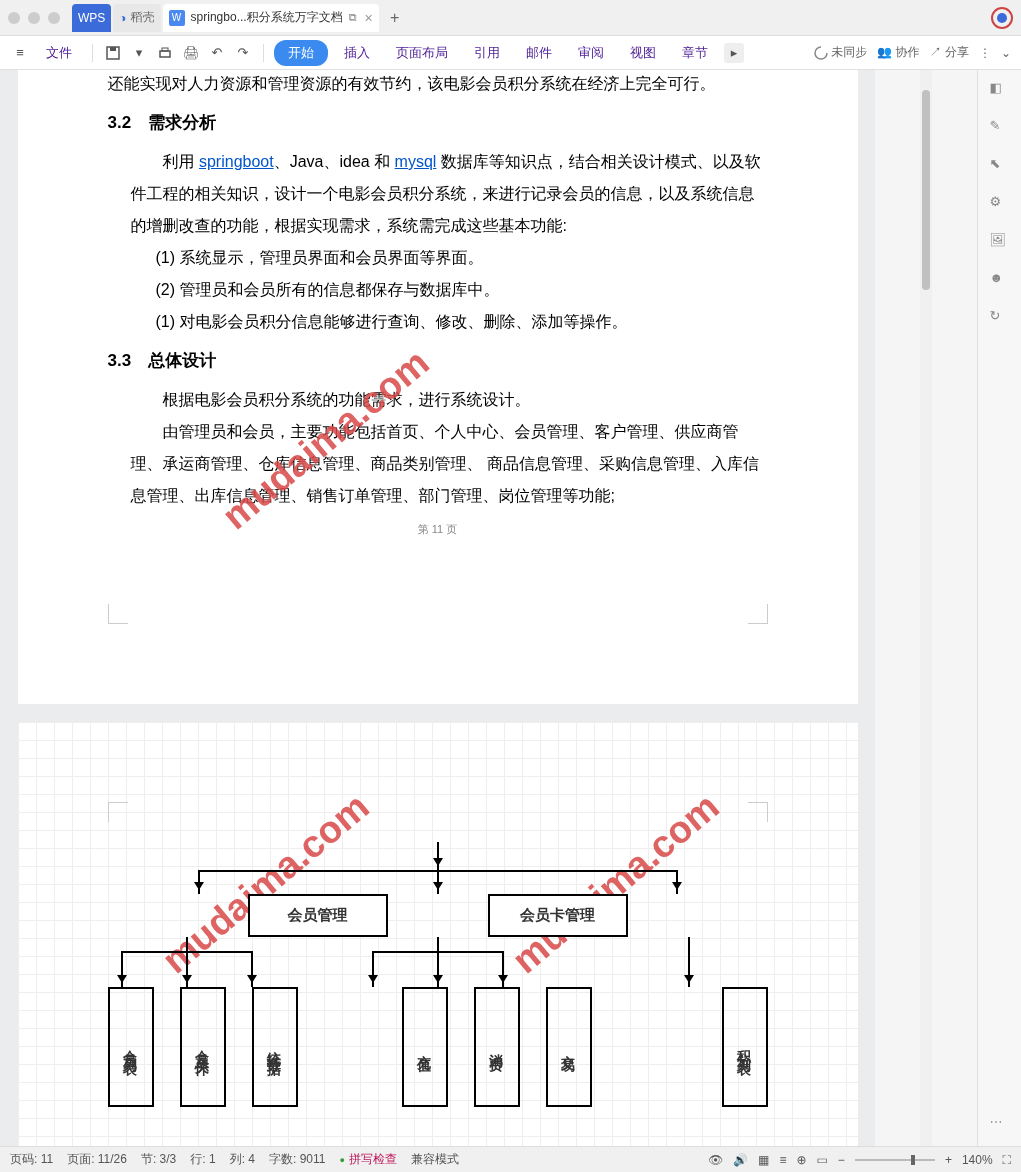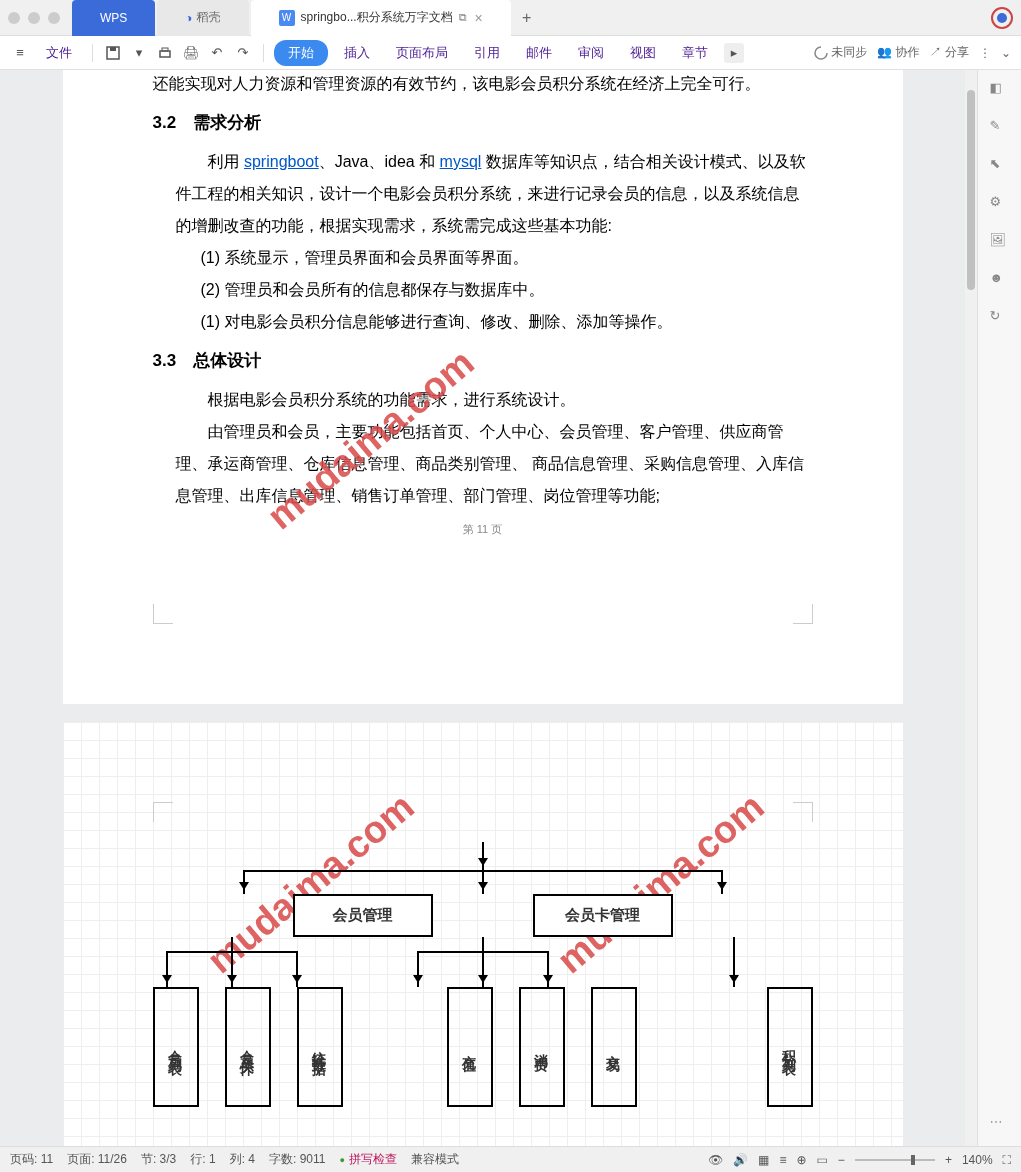--- a/index.html
+++ b/index.html
@@ -1,38 +1,38 @@
 <!DOCTYPE html>
 <html><head>
 <meta charset="utf-8">
 <style>
 * { margin: 0; padding: 0; box-sizing: border-box; }
 body { font-family: "Microsoft YaHei", Arial, sans-serif; background: #f5f5f5; width: 1021px; height: 1172px; overflow: hidden; font-size: 13px; color: #333; }
 .titlebar { height: 36px; background: #f0f0f0; display: flex; align-items: center; padding: 0 8px; border-bottom: 1px solid #ddd; }
 .win-controls { display: flex; gap: 8px; margin-right: 12px; }
 .win-dot { width: 12px; height: 12px; border-radius: 50%; background: #ccc; }
-.tab { height: 36px; padding: 0 28px; display: flex; align-items: center; font-size: 12px; border-radius: 4px 4px 0 0; margin-right: 2px; }
+.tab { height: 28px; padding: 0 6px; display: flex; align-items: center; font-size: 12px; border-radius: 4px 4px 0 0; margin-right: 2px; }
 .tab.wps { background: #3a6bd8; color: #fff; }
 .tab.daoke { background: #e8e8e8; color: #666; }
 .tab.daoke .ticon { color: #3a6bd8; margin-right: 4px; }
 .tab.active { background: #fff; }
 .tab.active .ticon { background: #4a8af0; color: #fff; width: 16px; height: 16px; display: inline-flex; align-items: center; justify-content: center; font-size: 10px; border-radius: 2px; margin-right: 6px; }
 .tab .close { margin-left: 8px; color: #999; font-size: 14px; }
 .tab .dup { margin-left: 6px; color: #888; font-size: 11px; }
 .add-tab { width: 28px; text-align: center; color: #666; font-size: 16px; }
 .logo { margin-left: auto; width: 22px; height: 22px; border: 2px solid #c44; border-radius: 50%; position: relative; }
 .logo::after { content: ""; width: 10px; height: 10px; background: #3a6bd8; border-radius: 50%; position: absolute; top: 4px; left: 4px; }
 .toolbar { height: 34px; background: #fff; display: flex; align-items: center; padding: 0 10px; border-bottom: 1px solid #e0e0e0; gap: 6px; font-size: 13px; }
 .tb-icon { width: 20px; height: 20px; display: flex; align-items: center; justify-content: center; color: #555; }
 .tb-sep { width: 1px; height: 18px; background: #ddd; margin: 0 4px; }
 .tb-item { padding: 4px 10px; color: #4c1d95; cursor: pointer; }
 .tb-item.active { background: #3a8af0; color: #fff; border-radius: 12px; padding: 4px 14px; }
 .tb-right { margin-left: auto; display: flex; align-items: center; gap: 10px; font-size: 12px; color: #666; }
 .tb-right span svg { vertical-align: middle; }
-.main { display: flex; height: calc(100% - 36px - 34px - 26px); }
+.main { display: flex; height: calc(100% - 36px - 34px - 26px); gap: 45px; }
 .canvas { flex: 1; background: #ebecee; overflow: hidden; position: relative; }
 .page { background: #fff; margin: 0 auto; width: 840px; padding: 0 90px; position: relative; }
 .page1 { height: 636px; margin-top: -2px; }
 .page2 { height: 488px; margin-top: 18px; }
 .doc-text { font-size: 16px; line-height: 2; color: #000; }
 .h3 { font-weight: bold; font-size: 17px; margin: 6px 0; }
 .indent { text-indent: 2em; margin-left: 23px; }
 .list-item { text-indent: 3em; }
 .footer-txt { text-align: center; font-size: 11px; color: #888; margin-top: 6px; }
 .corner { position: absolute; width: 20px; height: 20px; border: 1px solid #ccc; }

